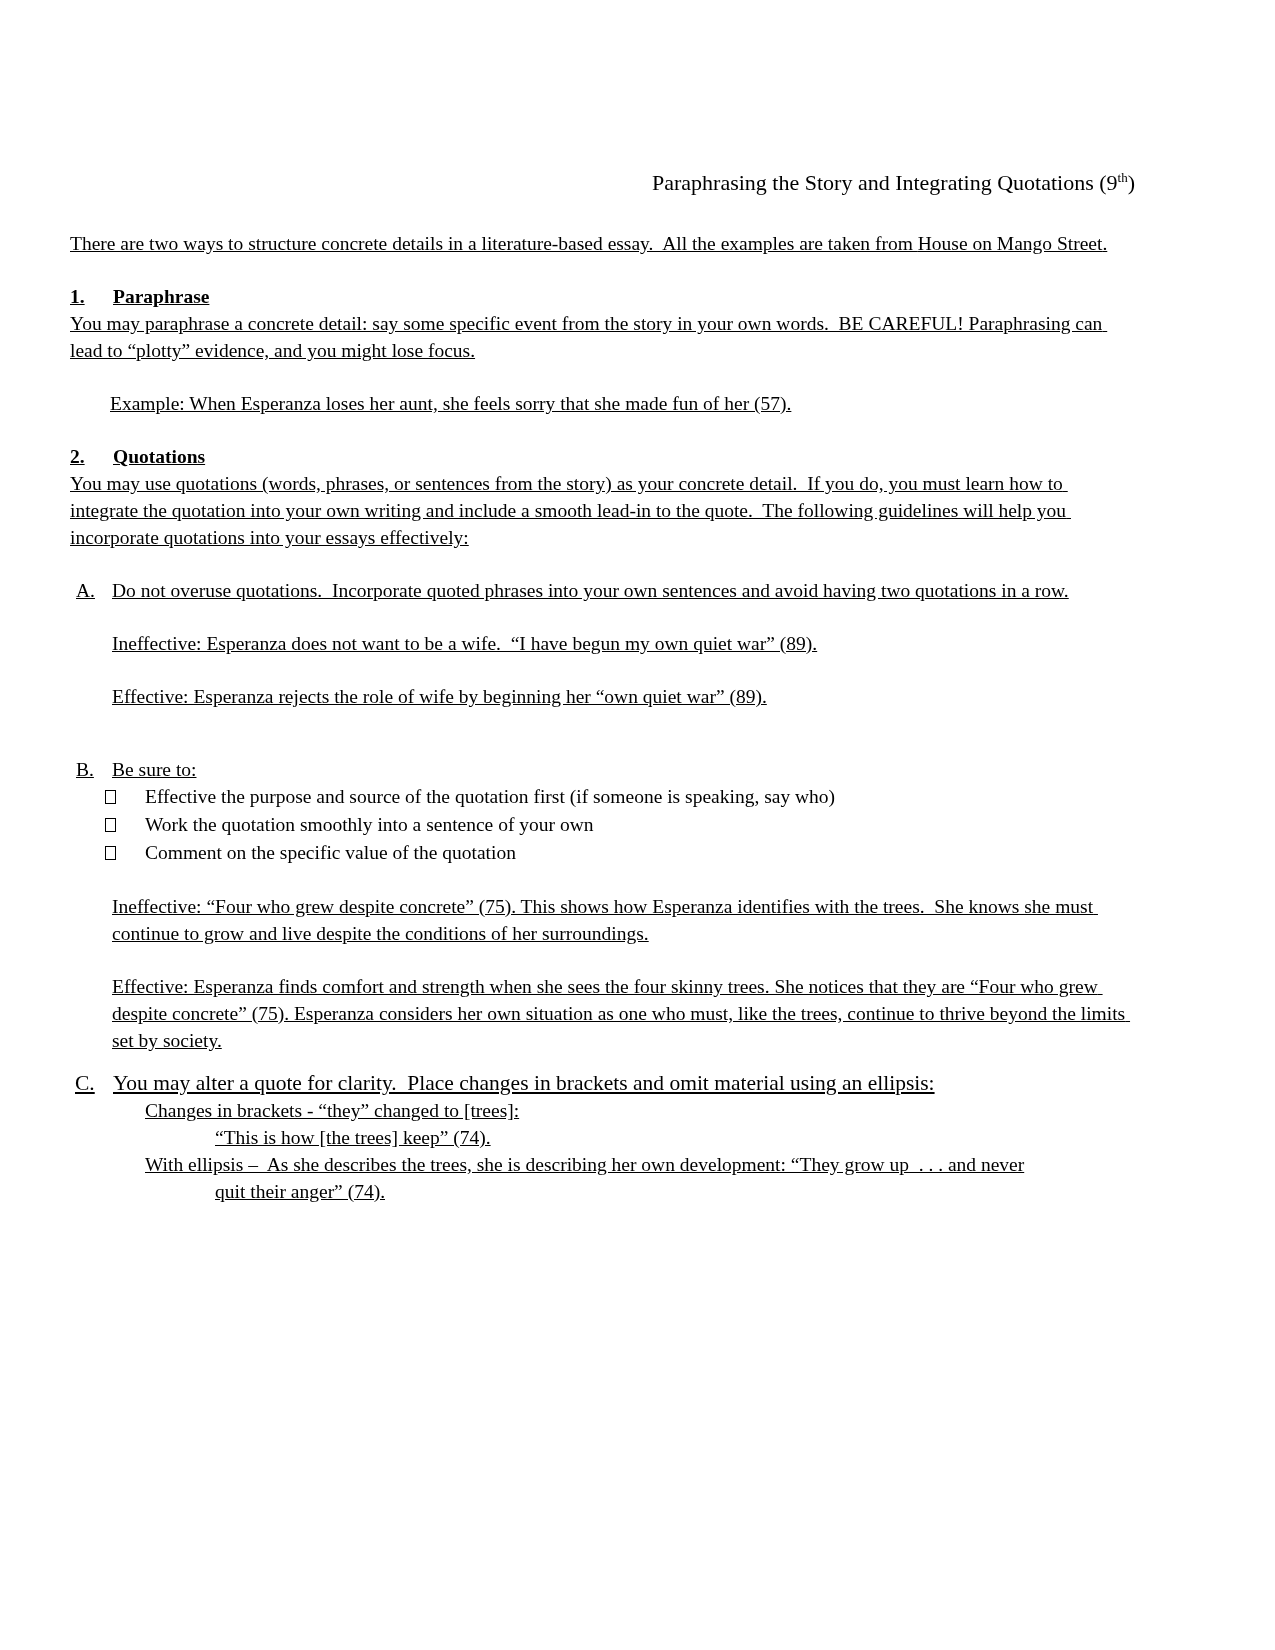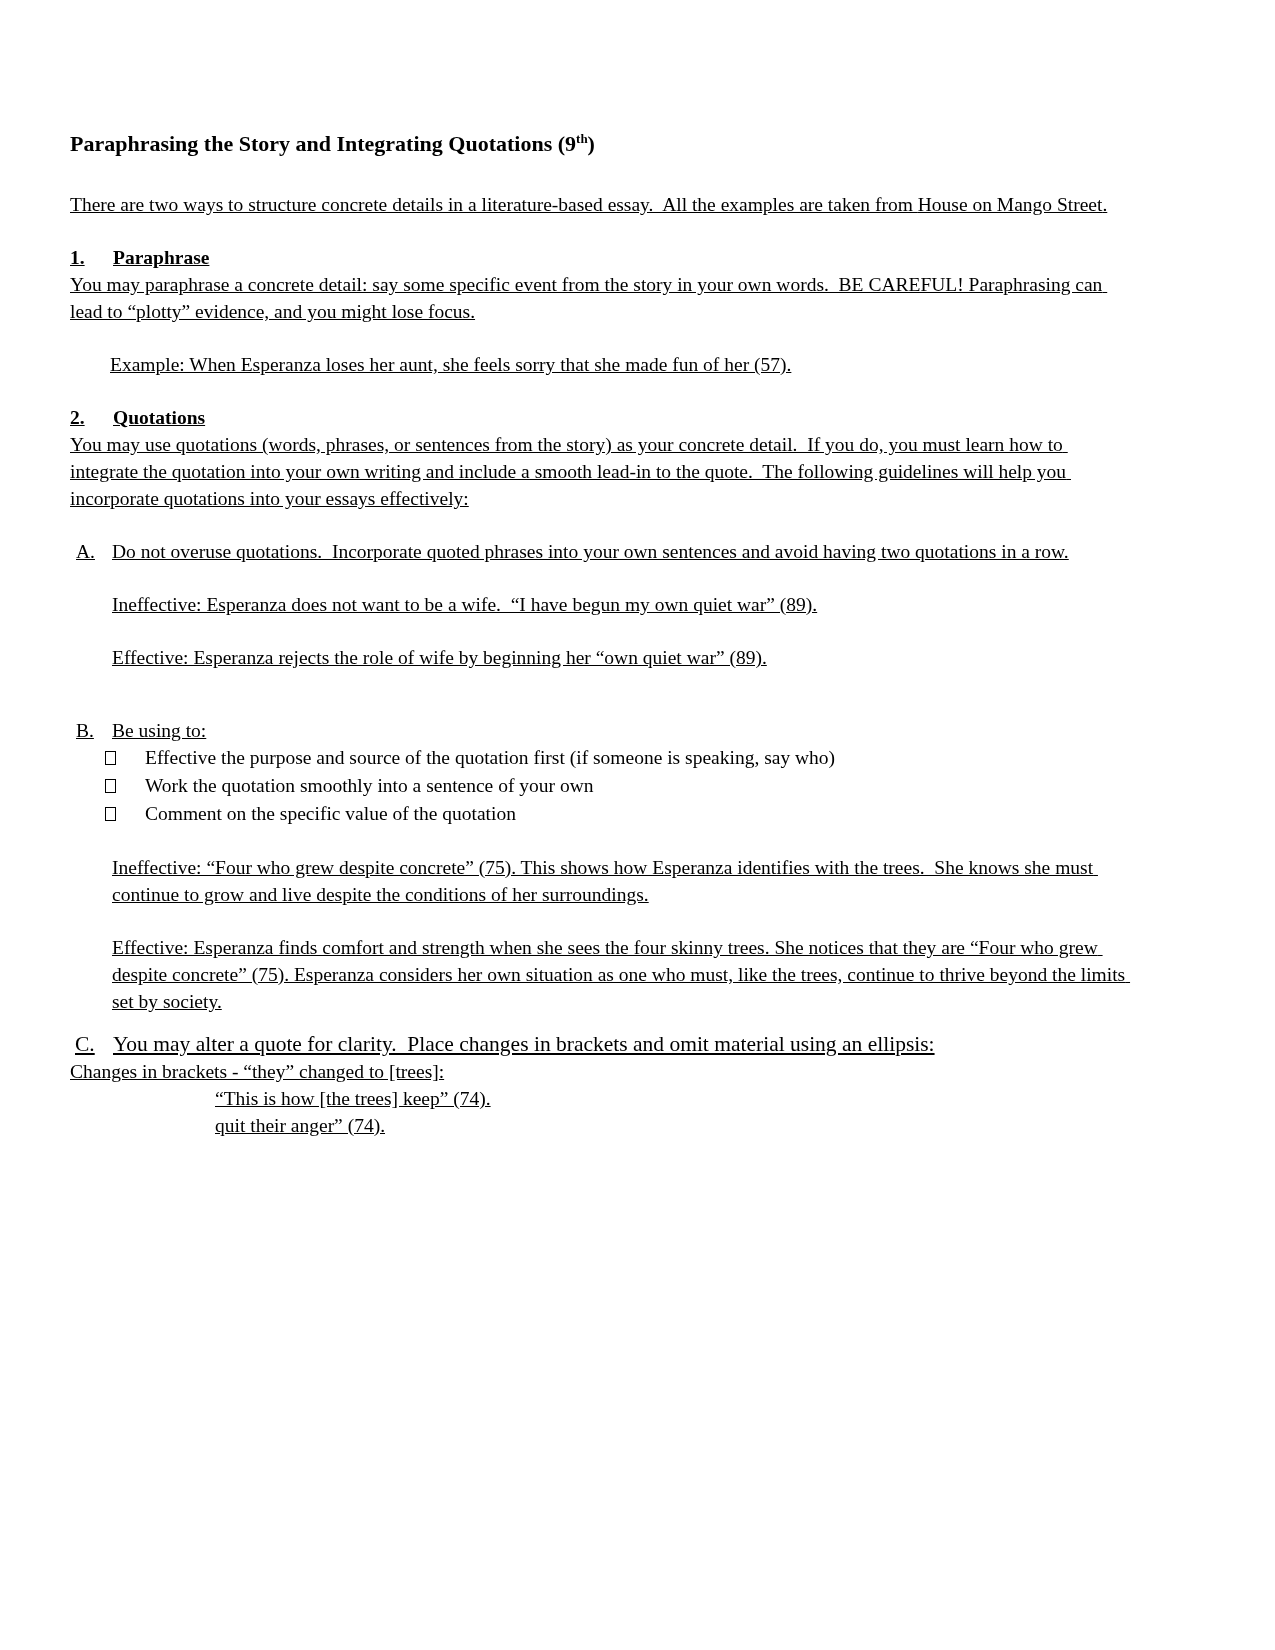--- a/index.html
+++ b/index.html
@@ -9,40 +9,41 @@
     height: 1650px;
     box-sizing: border-box;
     background: #ffffff;
     padding: 130px 140px 0 70px;
     font-family: "Liberation Serif", "DejaVu Serif", serif;
     font-size: 19.5px;
     line-height: 27px;
     color: #000000;
   }
   .title {
-    text-align: left;
-    font-weight: bold;
+    text-align: right;
+    font-weight: normal;
     font-size: 22px;
     line-height: 27px;
     white-space: pre-wrap;
+    margin-top: 39px;
   }
   .title sup { font-size: 13px; line-height: 0; }
   p, .row, .line { margin: 0; white-space: pre-wrap; text-decoration: underline; }
   .row { display: flex; align-items: baseline; }
   .row > .content { flex: 1 1 auto; white-space: pre-wrap; }
   .num-cell { flex: 0 0 43px; font-weight: bold; }
   .letter-cell { flex: 0 0 36px; }
   .heading { font-weight: bold; }
   .u { text-decoration: underline; }
   .rowAB { margin-left: 6px; }
   .rowC { margin-left: 5px; font-size: 21.5px; line-height: 28px; }
   .rowC .letter-cell { flex: 0 0 38px; }
   .ind40 { margin-left: 40px; }
   .ind42 { margin-left: 42px; }
-  .ind75 { }
+  .ind75 { margin-left: 75px; }
   .ind145 { margin-left: 145px; }
   .mt15 { margin-top: 15px; }
   .mt26 { margin-top: 26px; }
   .mt34 { margin-top: 34px; }
   .mt46 { margin-top: 46px; }
   .bullet-row { display: flex; margin-left: 35px; }
   .bullet-cell { flex: 0 0 40px; }
   .bullet-box {
     display: inline-block;
     width: 9px;
@@ -77,21 +78,21 @@
 
   <div class="row rowAB mt26">
     <span class="letter-cell">A.</span>
     <span class="content">Do not overuse quotations.  Incorporate quoted phrases into your own sentences and avoid having two quotations in a row.</span>
   </div>
   <p class="ind42 mt26">Ineffective: Esperanza does not want to be a wife.  “I have begun my own quiet war” (89).</p>
   <p class="ind42 mt26">Effective: Esperanza rejects the role of wife by beginning her “own quiet war” (89).</p>
 
   <div class="row rowAB mt46">
     <span class="letter-cell">B.</span>
-    <span class="content">Be using to:</span>
+    <span class="content">Be sure to:</span>
   </div>
   <div class="bullet-row">
     <span class="bullet-cell"><span class="bullet-box"></span></span>
     <span class="bullet-text">Effective the purpose and source of the quotation first (if someone is speaking, say who)</span>
   </div>
   <div class="bullet-row">
     <span class="bullet-cell"><span class="bullet-box"></span></span>
     <span class="bullet-text">Work the quotation smoothly into a sentence of your own</span>
   </div>
   <div class="bullet-row">
@@ -100,16 +101,17 @@
   </div>
   <p class="ind42 mt26">Ineffective: “Four who grew despite concrete” (75). This shows how Esperanza identifies with the trees.  She knows she must continue to grow and live despite the conditions of her surroundings.</p>
   <p class="ind42 mt26">Effective: Esperanza finds comfort and strength when she sees the four skinny trees. She notices that they are “Four who grew despite concrete” (75). Esperanza considers her own situation as one who must, like the trees, continue to thrive beyond the limits set by society.</p>
 
   <div class="row rowC mt15">
     <span class="letter-cell">C.</span>
     <span class="content">You may alter a quote for clarity.  Place changes in brackets and omit material using an ellipsis:</span>
   </div>
   <p class="ind75">Changes in brackets - “they” changed to [trees]:</p>
   <p class="ind145">“This is how [the trees] keep” (74).</p>
+  <p class="ind75">With ellipsis –  As she describes the trees, she is describing her own development: “They grow up  . . . and never</p>
   <p class="ind145">quit their anger” (74).</p>
 
 
 </div>
 
 </body></html>

